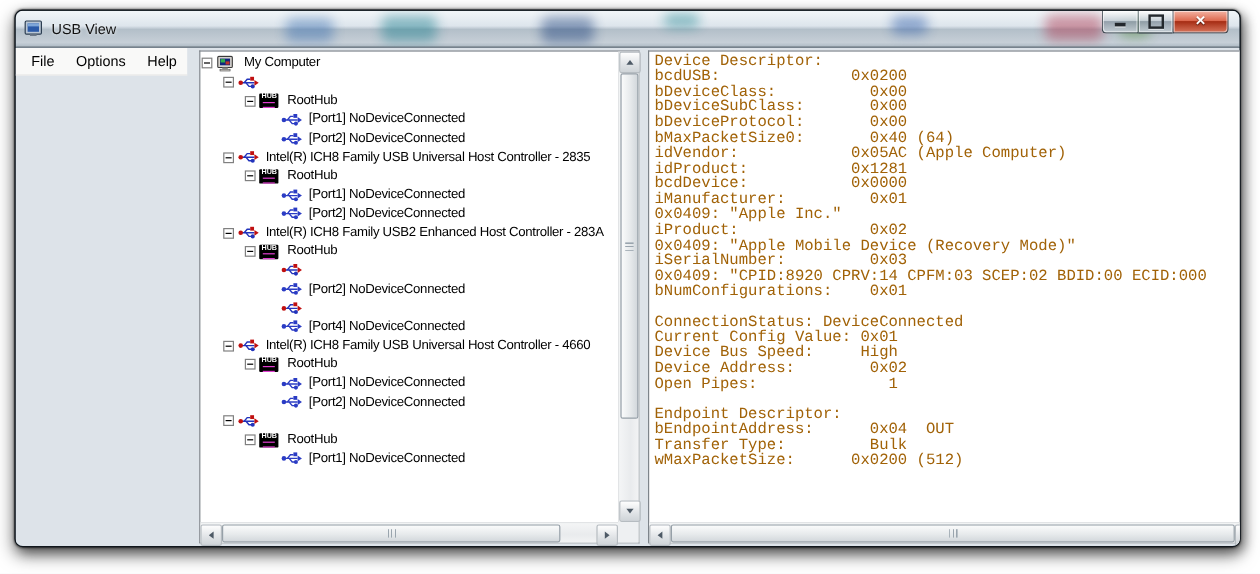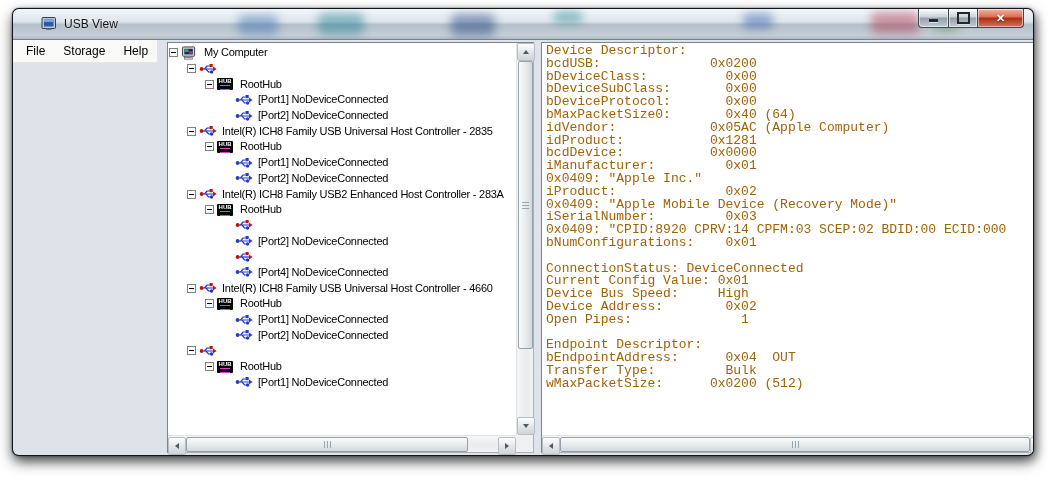--- a/index.html
+++ b/index.html
@@ -5,21 +5,21 @@
   html,body{margin:0;padding:0;background:#ffffff;width:1050px;height:478px;overflow:hidden;
     font-family:"Liberation Sans",sans-serif;-webkit-font-smoothing:antialiased;}
   .stage{position:relative;width:1050px;height:478px;background:#fff;}
 
   
   .window{position:absolute;left:12px;top:8px;width:1022px;height:448px;border-radius:7px;
     background:#10161c;box-shadow:0 6px 14px rgba(0,0,0,.55),3px 4px 9px rgba(0,0,0,.35),0 0 2px rgba(0,0,0,.6);}
   .window-inner{position:absolute;inset:1px;border-radius:6px;overflow:hidden;display:flex;flex-direction:column;
     box-shadow:inset 0 0 0 1px rgba(150,195,225,.40);}
 
-  .titlebar{height:30px;flex:none;position:relative;display:flex;align-items:center;padding-left:28px;
+  .titlebar{height:30px;flex:none;position:relative;display:flex;align-items:center;padding-left:7px;
     background:linear-gradient(#f2f6f9 0%,#dde5ec 42%,#b3bfc9 52%,#c6cfd7 88%,#aebac4 100%);
     border-bottom:1px solid #76828d;overflow:hidden;}
   .blob{position:absolute;filter:blur(5px);opacity:.45;border-radius:6px;pointer-events:none;}
   .title-icon{width:16px;height:16px;margin-right:7px;flex:none;}
   .title-text{font-size:12px;color:#111;text-shadow:0 0 3px rgba(255,255,255,.9);}
   .caption-buttons{position:absolute;top:0;right:9px;display:flex;}
   .cap-btn{height:18px;display:flex;align-items:center;justify-content:center;border:1px solid #3c4750;border-top:none;
     background:linear-gradient(rgba(255,255,255,.95),rgba(199,208,216,.9) 45%,rgba(140,153,165,.9) 50%,rgba(198,207,214,.95));
     box-shadow:inset 0 0 0 1px rgba(255,255,255,.55);cursor:default;}
   .cap-min{width:29px;border-radius:0 0 0 4px;}
@@ -131,21 +131,21 @@
           <div class="cap-btn cap-close">
               <span class="glyph-close">✕</span>
             </div>
         </div>
       </div>
 
       <div class="body-frame">
 
         <div class="menubar" id="menubar">
             <span class="menu-item">File</span>
-            <span class="menu-item">Storage</span>
+            <span class="menu-item">Options</span>
             <span class="menu-item">Help</span>
           </div>
 
         <div class="main">
 
           <div class="pane pane-left">
             <div class="tree-content" id="tree">
                 <div class="tree-row">
                   <span class="tree-indent" style="width: 1px;"></span>
                   <span class="expander"></span>

